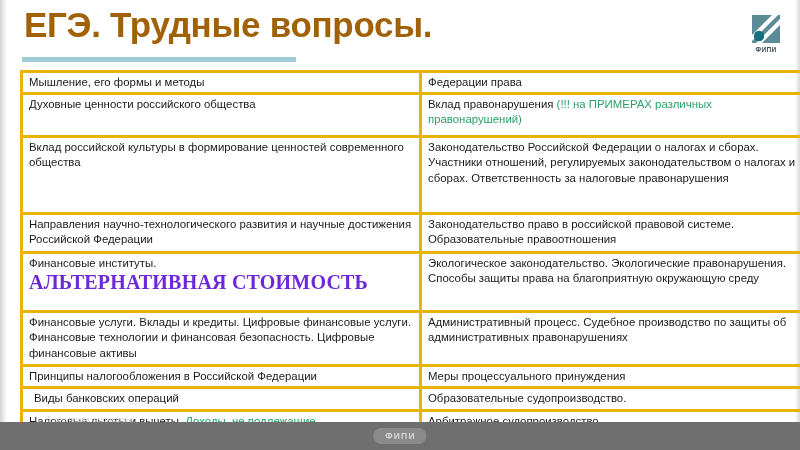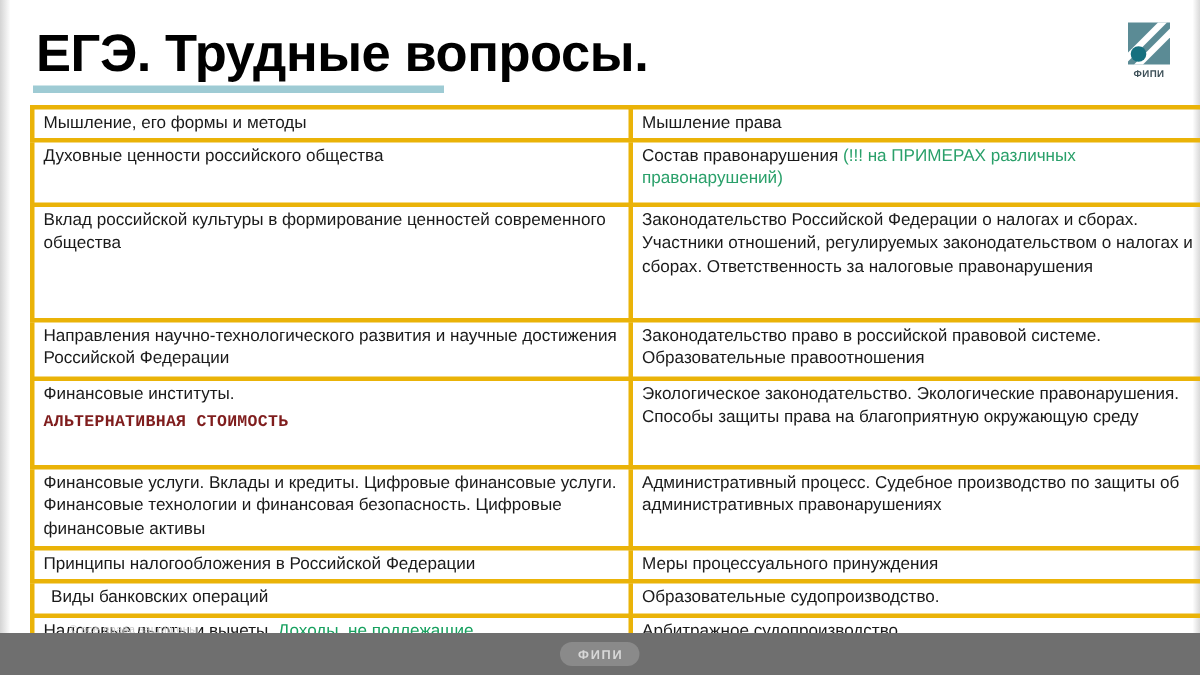--- a/index.html
+++ b/index.html
@@ -17,24 +17,24 @@
     position: relative;
     width: 800px;
     height: 450px;
     background: #ffffff;
     box-sizing: border-box;
   }
   
   #title {
     position: absolute;
     left: 24px;
-    top: 16px;
+    top: 5px;
     font-size: 35px;
     font-weight: bold;
-    color: #000000;
+    color: #a16207;
     letter-spacing: -0.3px;
     white-space: nowrap;
   }
   #title-rule {
     position: absolute;
     left: 22px;
     top: 57px;
     width: 274px;
     height: 5px;
     background: #9ecbd4;
@@ -79,24 +79,24 @@
     font-family: "Liberation Sans", sans-serif;
   }
   #tbl td.left  { width: 385px; }
   #tbl td.right { width: 373px; }
 
   .green       { color: #2aa06a; }
   .green-bold  { color: #17a05f; font-weight: normal; }
   .alt-cost {
     display: block;
     margin-top: 4px;
-    color: #7f1d1d;
-    font-weight: bold;
-    font-family: Liberation Mono, monospace;
-    font-size: 11px;
+    color: #6d28d9;
+    font-weight: bold;
+    font-family: Liberation Serif, serif;
+    font-size: 20px;
     letter-spacing: 0.2px;
   }
   .indent { padding-left: 11px !important; }
 
   
   #copyright {
     position: absolute;
     left: 46px;
     top: 415px;
     font-size: 7.5px;
@@ -166,30 +166,30 @@
     <div id="logo-text">ФИПИ</div>
   </div>
 
   <table id="tbl">
     <tbody>
       <tr>
         <td class="left">
           <span>Мышление, его формы и методы</span>
         </td>
         <td class="right">
-          <span>Мышление права</span>
+          <span>Федерации права</span>
         </td>
       </tr>
 
       <tr>
         <td class="left" style="height:36px">
           <span>Духовные ценности российского общества</span>
         </td>
         <td class="right">
-          <span>Состав правонарушения </span><span class="green">(!!! на ПРИМЕРАХ различных правонарушений)</span>
+          <span>Вклад правонарушения </span><span class="green">(!!! на ПРИМЕРАХ различных правонарушений)</span>
         </td>
       </tr>
 
       <tr>
         <td class="left" style="height:70px">
           <span>Вклад российской культуры в формирование ценностей современного общества</span>
         </td>
         <td class="right">
           <span>Законодательство Российской Федерации о налогах и сборах. Участники отношений, регулируемых законодательством о налогах и сборах. Ответственность за налоговые правонарушения</span>
         </td>

